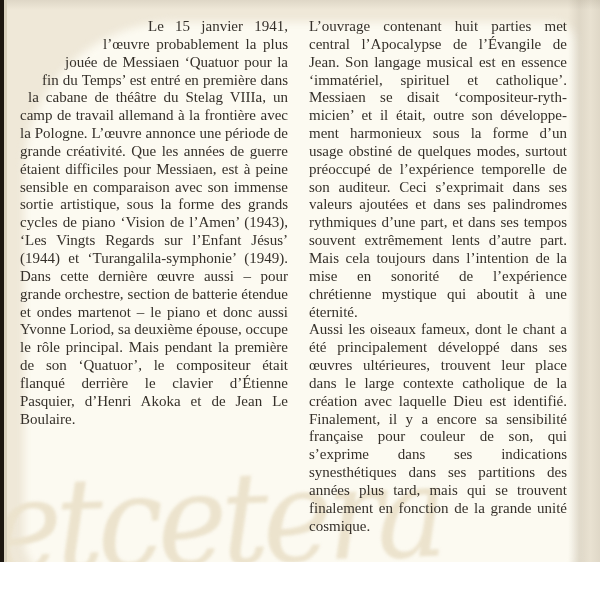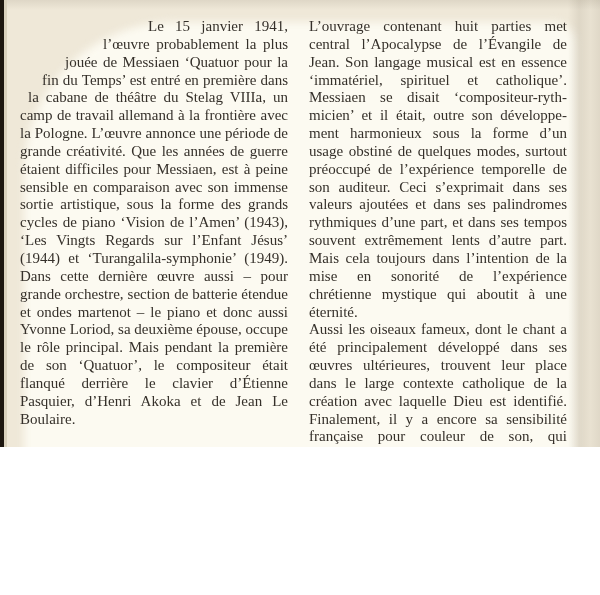--- a/index.html
+++ b/index.html
@@ -1,18 +1,18 @@
 <!DOCTYPE html>
 <html lang="fr"><head>
 <meta charset="utf-8">
 <style>
   html,body{margin:0;padding:0;}
   .scan{
     position:relative;
-    width:600px;height:447px;
+    width:600px;height:562px;
     background:#efe8d8;
     overflow:hidden;
     font-family:"Liberation Serif","DejaVu Serif",serif;
   }
   
   .edge-left{
     position:absolute;left:0;top:0;width:4px;height:595px;
     background:#1d1710;z-index:5;
   }
   .edge-left-light{

